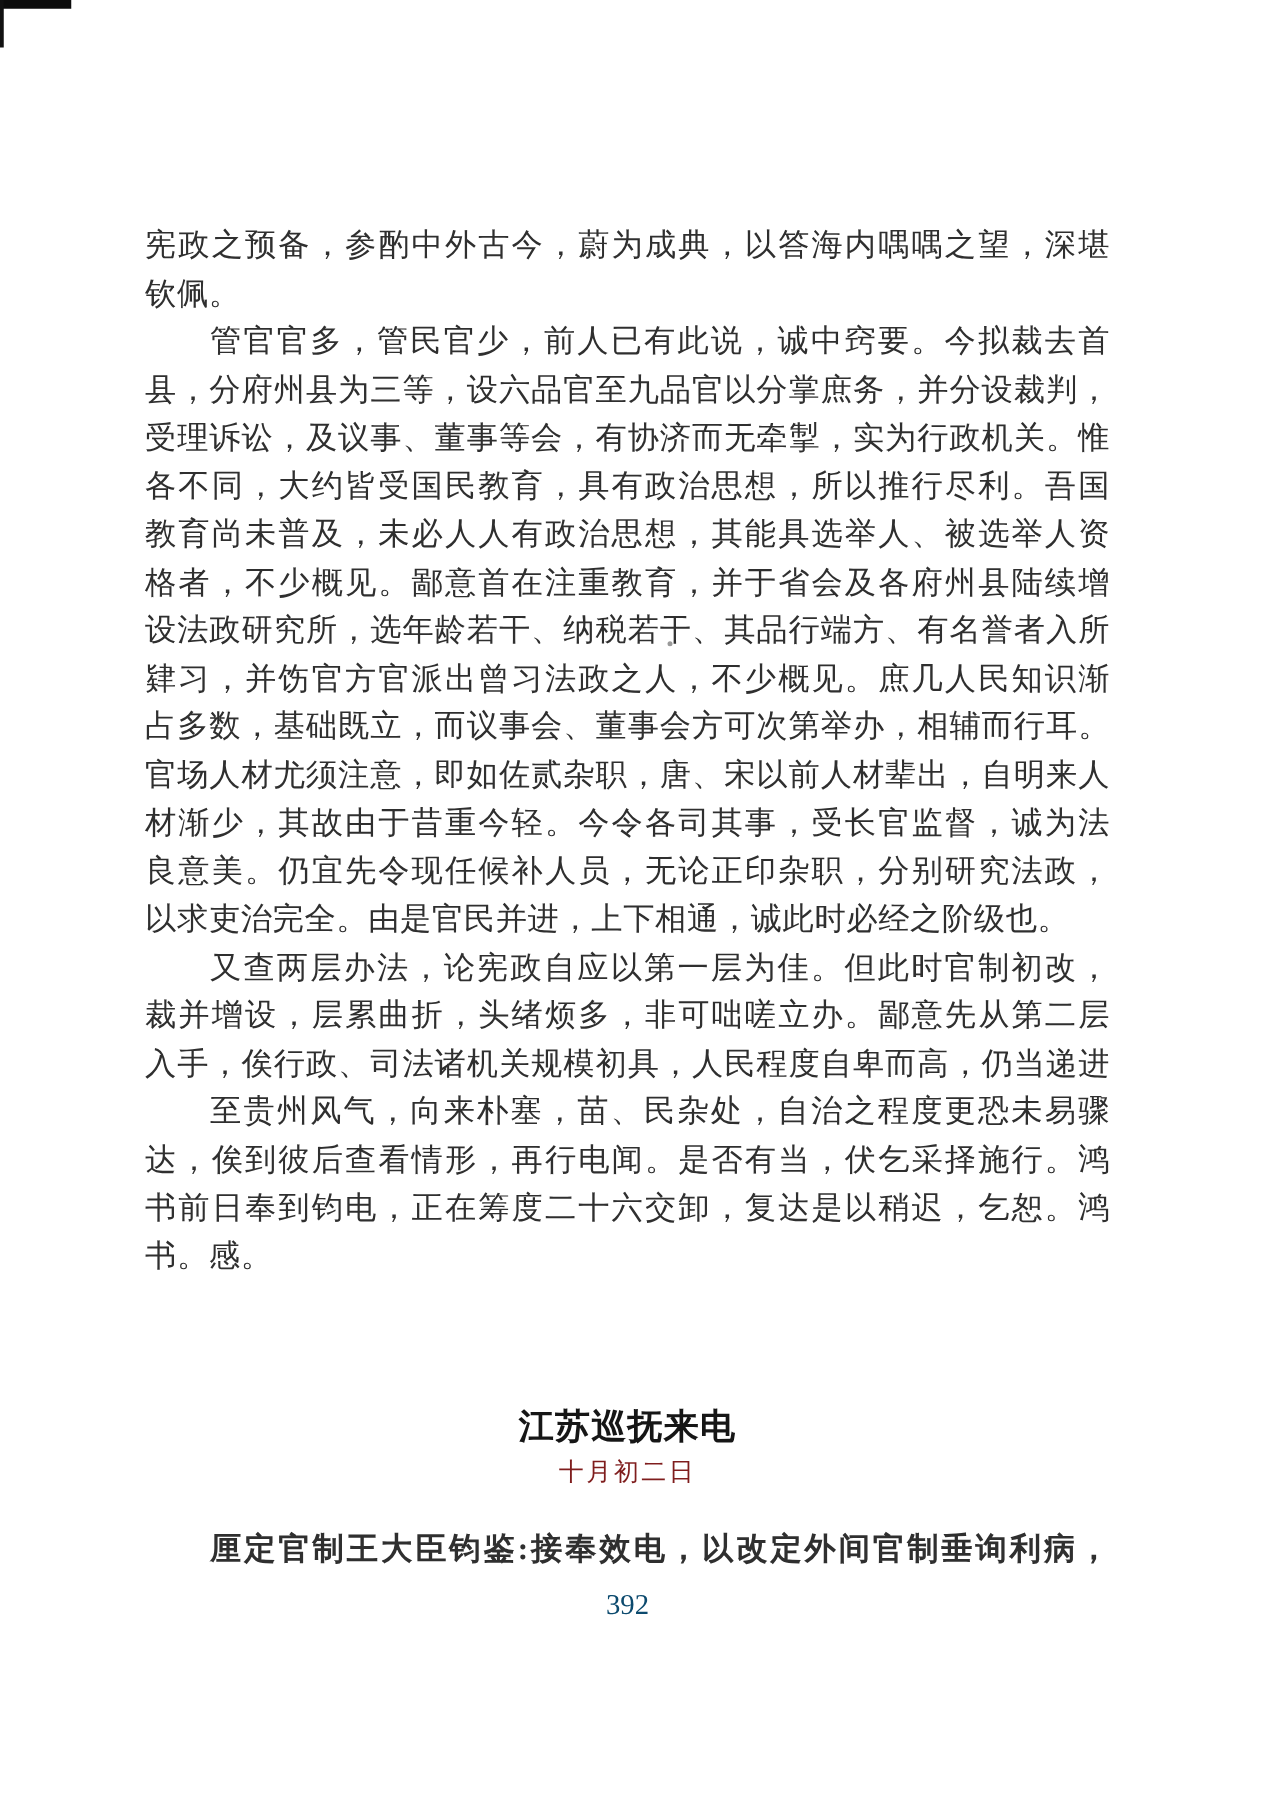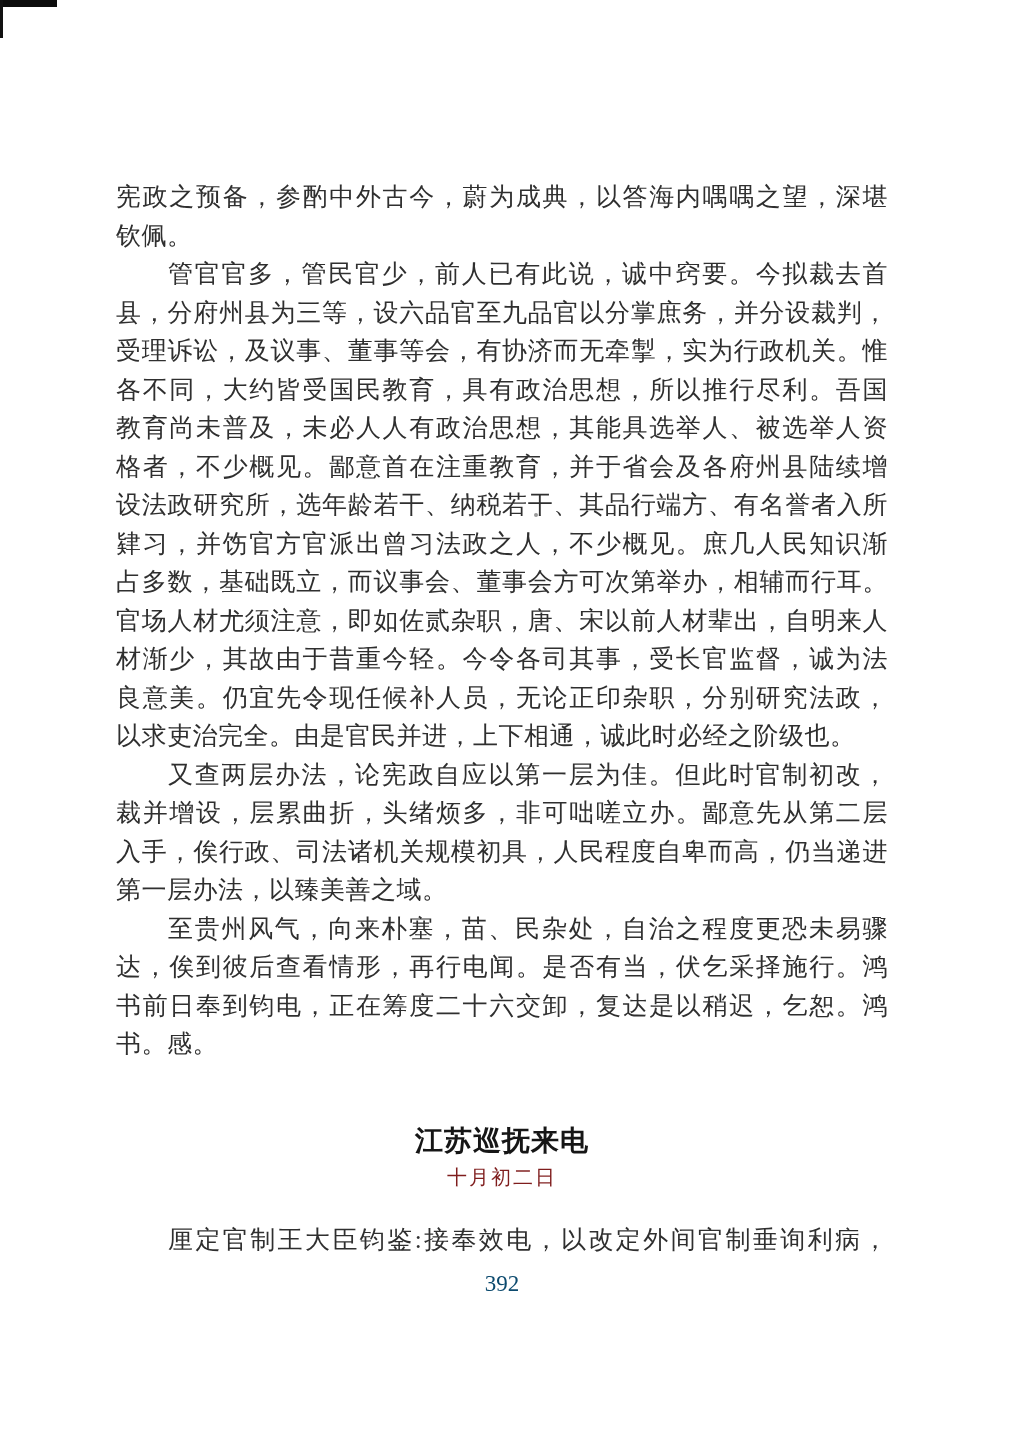--- a/index.html
+++ b/index.html
@@ -36,21 +36,21 @@
     border-radius: 50%;
     background: #9a9a9a;
   }
   .body-text {
     position: absolute;
     left: 116px;
     width: 772px;
     font-size: 25px;
   }
   .body-text-main { top: 178px; }
-  .body-text-after { top: 1221px; }
+  .body-text-after { top: 1221px; font-weight: bold; }
   .paragraph { margin: 0; }
   .line {
     line-height: 38.5px;
     height: 38.5px;
     text-align: justify;
     text-align-last: justify;
     letter-spacing: 0.5px;
     white-space: nowrap;
   }
   .line.indent { text-indent: 52px; }
@@ -111,21 +111,20 @@
         <div class="line">占多数，基础既立，而议事会、董事会方可次第举办，相辅而行耳。</div>
         <div class="line">官场人材尤须注意，即如佐贰杂职，唐、宋以前人材辈出，自明来人</div>
         <div class="line">材渐少，其故由于昔重今轻。今令各司其事，受长官监督，诚为法</div>
         <div class="line">良意美。仍宜先令现任候补人员，无论正印杂职，分别研究法政，</div>
         <div class="line no-fill">以求吏治完全。由是官民并进，上下相通，诚此时必经之阶级也。</div>
       </div>
       <div class="paragraph">
         <div class="line indent">又查两层办法，论宪政自应以第一层为佳。但此时官制初改，</div>
         <div class="line">裁并增设，层累曲折，头绪烦多，非可咄嗟立办。鄙意先从第二层</div>
         <div class="line">入手，俟行政、司法诸机关规模初具，人民程度自卑而高，仍当递进</div>
-        <div class="line no-fill">第一层办法，以臻美善之域。</div>
       </div>
       <div class="paragraph">
         <div class="line indent">至贵州风气，向来朴塞，苗、民杂处，自治之程度更恐未易骤</div>
         <div class="line">达，俟到彼后查看情形，再行电闻。是否有当，伏乞采择施行。鸿</div>
         <div class="line">书前日奉到钧电，正在筹度二十六交卸，复达是以稍迟，乞恕。鸿</div>
         <div class="line no-fill">书。感。</div>
       </div>
     </div>
 
   <div class="section-heading">江苏巡抚来电</div>

